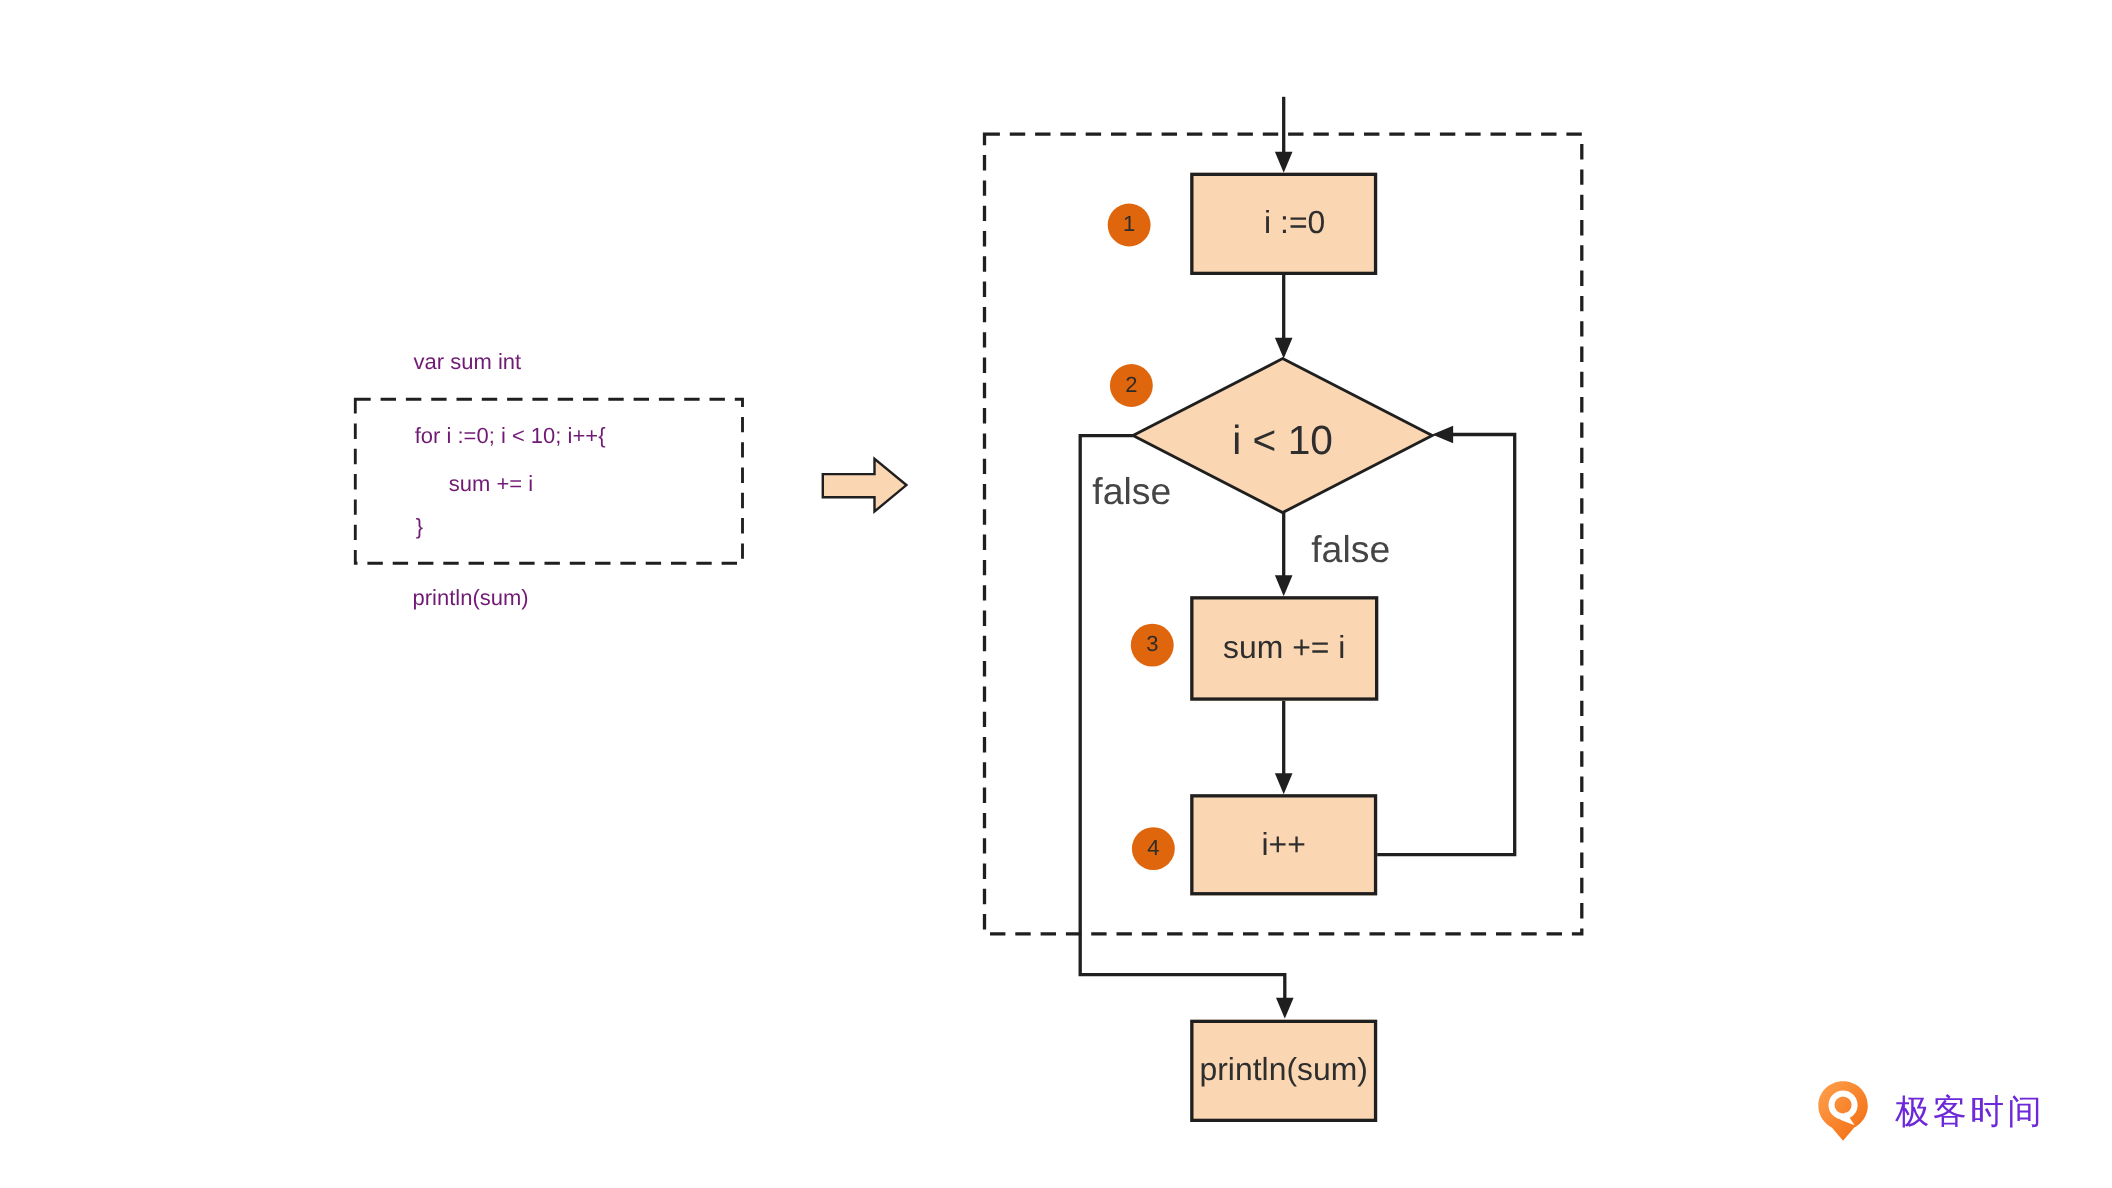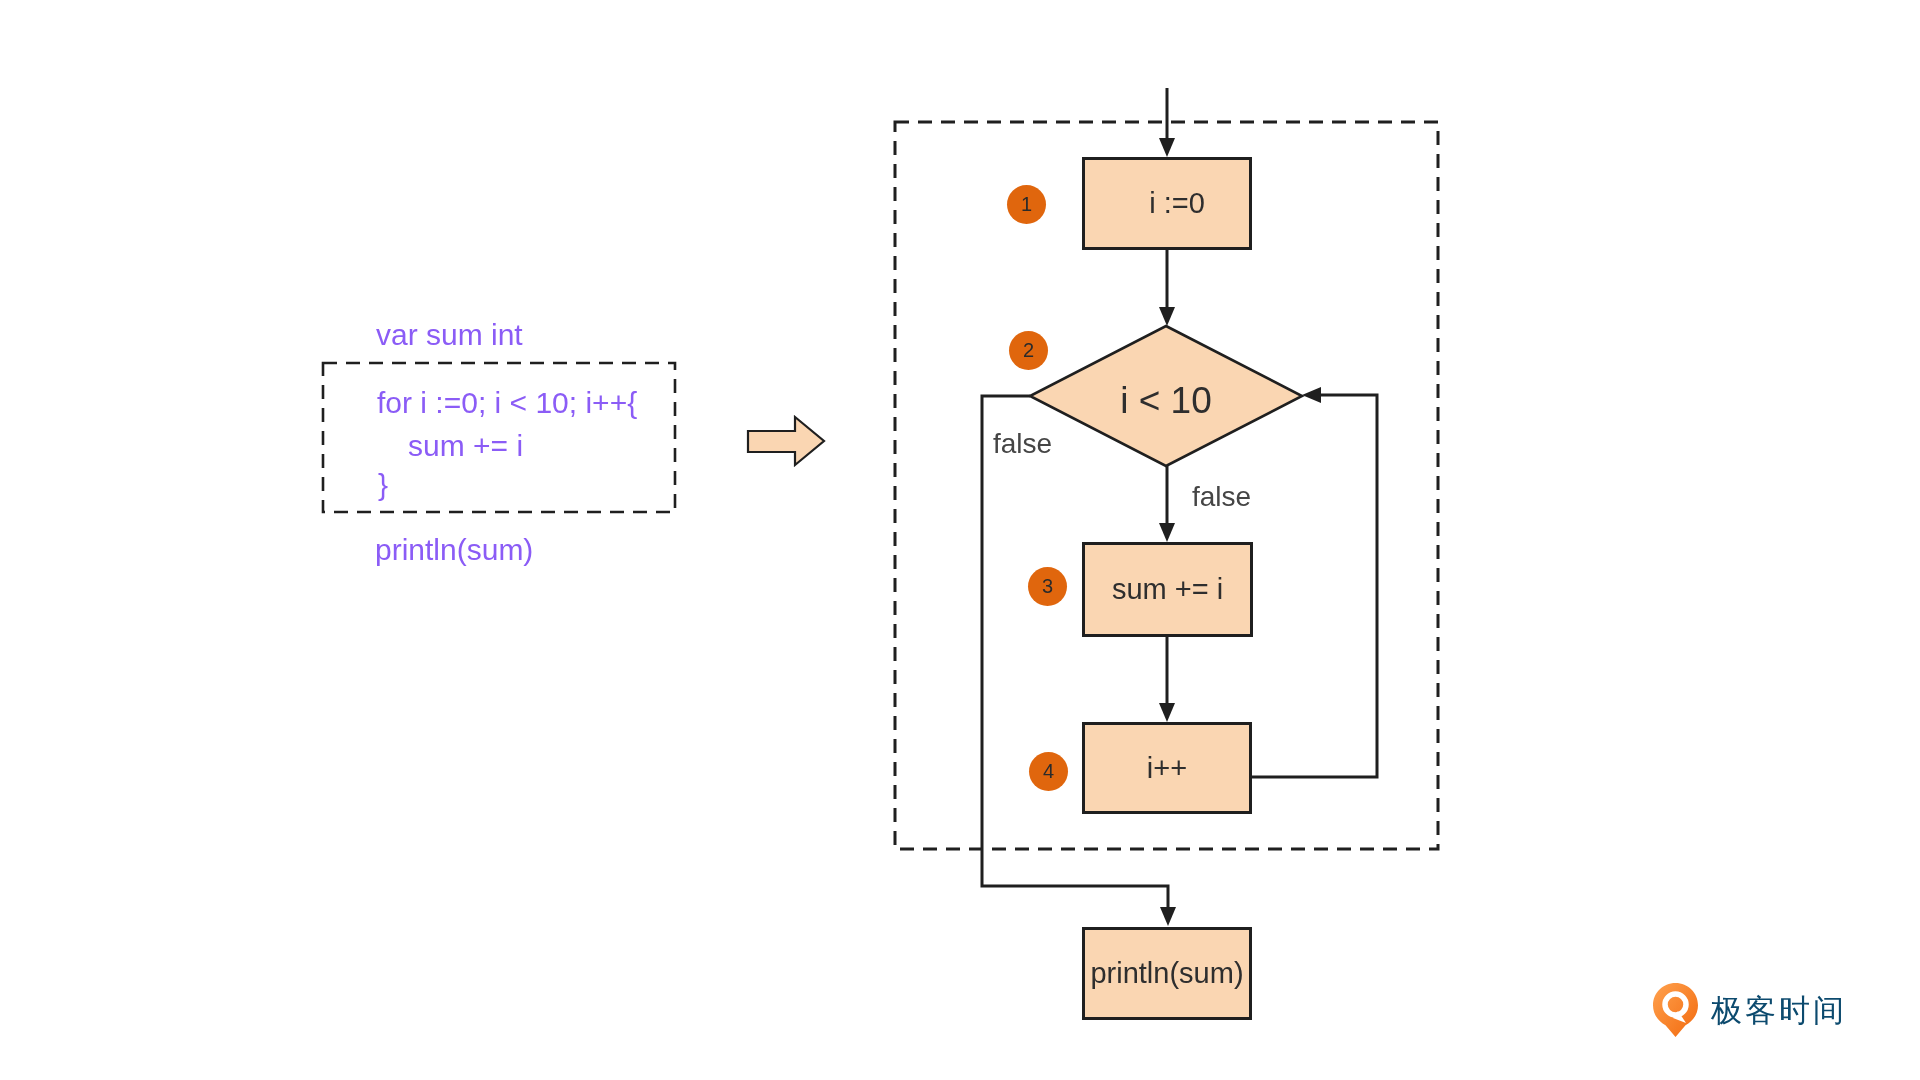--- a/index.html
+++ b/index.html
@@ -12,22 +12,22 @@
     background: #ffffff;
     overflow: hidden;
   }
   .layer-svg {
     position: absolute;
     left: 0; top: 0;
     width: 1920px; height: 1080px;
   }
   .txt {
     position: absolute;
-    color: #8b5cf6;
-    font-size: 30px;
+    color: #701a75;
+    font-size: 20px;
     white-space: pre;
     line-height: 1.1;
   }
   .node {
     position: absolute;
     background: #fad6b2;
     border: 3px solid #1f1f1f;
     display: flex;
     align-items: center;
     justify-content: center;
@@ -50,34 +50,34 @@
     border-radius: 50%;
     background: #e0660d;
     color: #2b2b2b;
     display: flex;
     align-items: center;
     justify-content: center;
     font-size: 20px;
   }
   .branch-label {
     position: absolute;
-    font-size: 28px;
+    font-size: 34px;
     color: #454545;
   }
   .logo {
     position: absolute;
     left: 1652px;
     top: 982px;
     display: flex;
     align-items: center;
   }
   .logo-text {
-    margin-left: 12px;
+    margin-left: 24px;
     font-size: 31px;
-    color: #0c4a6e;
+    color: #6d28d9;
     letter-spacing: 3px;
     font-weight: 500;
   }
 </style>
 </head>
 <body>
 
 <div class="canvas">
 
   <svg class="layer-svg">

